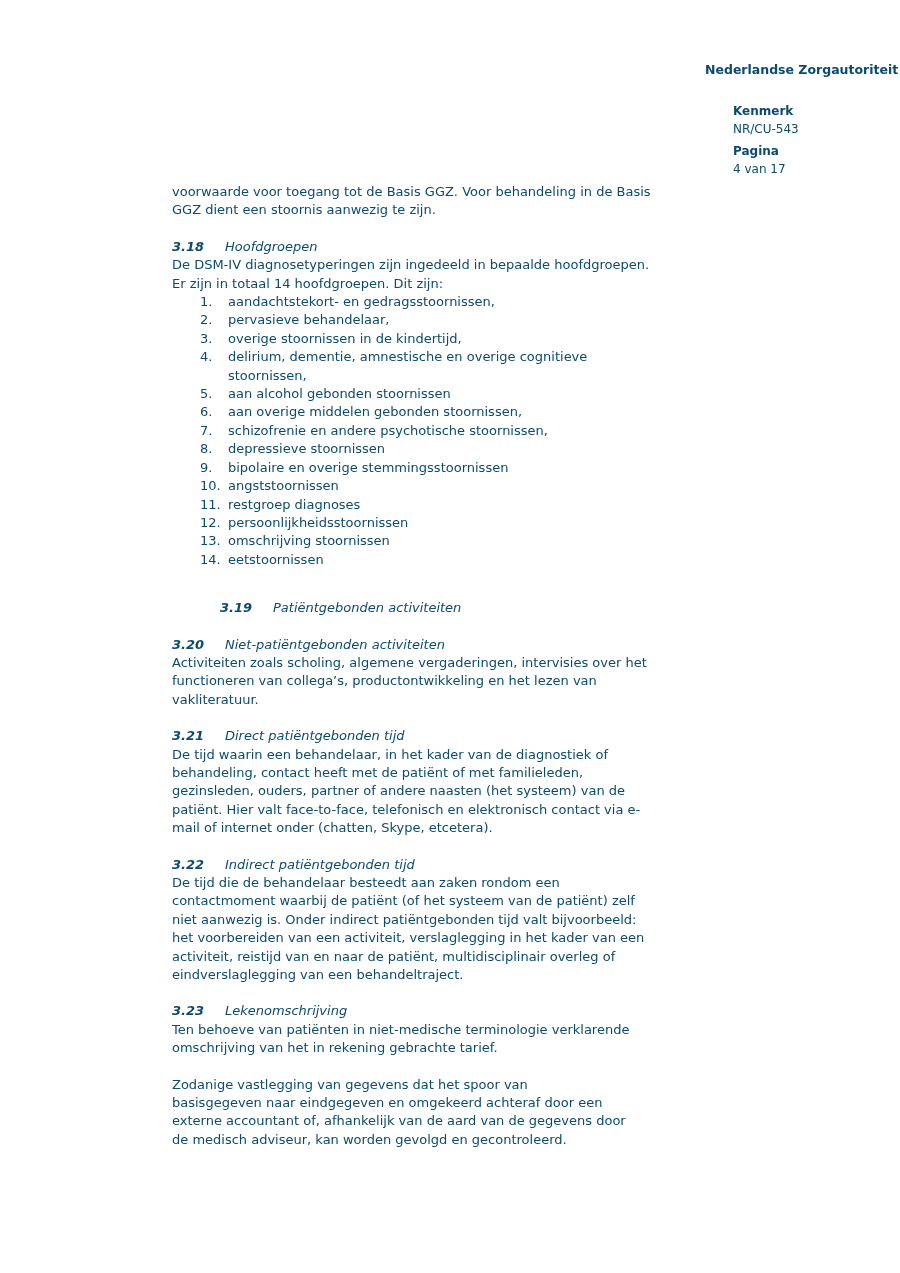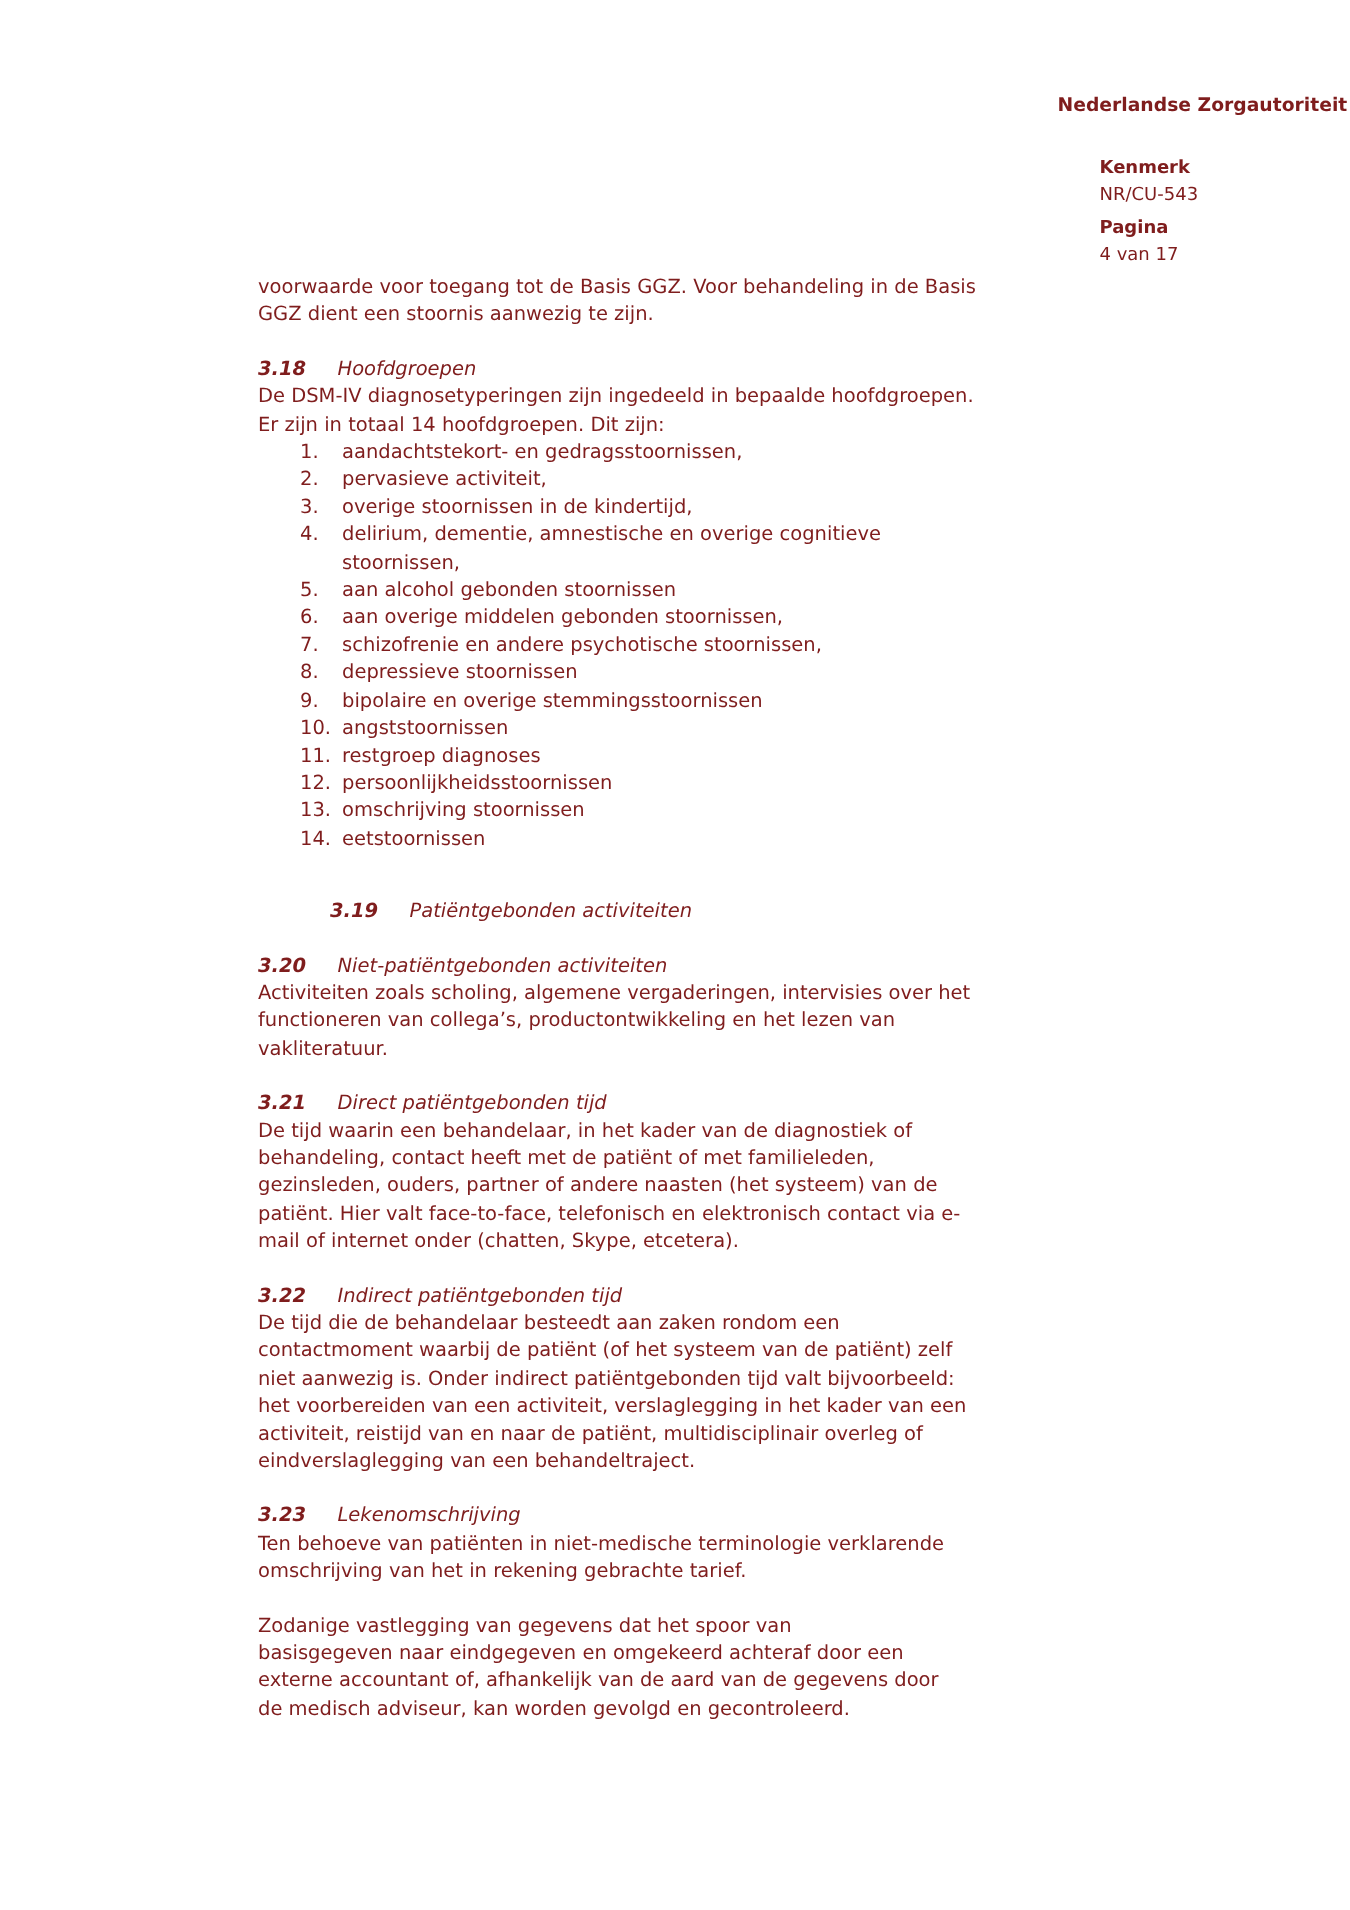--- a/index.html
+++ b/index.html
@@ -3,21 +3,21 @@
 <meta charset="utf-8">
 <style>
   * { margin: 0; padding: 0; box-sizing: border-box; }
   html, body { background: #ffffff; }
   .page {
     position: relative;
     width: 900px;
     height: 1273px;
     background: #ffffff;
     font-family: "DejaVu Sans", "Liberation Sans", sans-serif;
-    color: #7f1d1d;
+    color: #0c4a6e;
     overflow: hidden;
   }
 
   
   .org-name {
     position: absolute;
     left: 705px;
     top: 62px;
     font-size: 12.5px;
     font-weight: bold;
@@ -101,21 +101,21 @@
 GGZ dient een stoornis aanwezig te zijn.</p>
     <div id="sections">
   <section class="section">
     <h3 class="sec-heading">
       <span class="sec-number">3.18</span><span class="sec-title">Hoofdgroepen</span>
     </h3>
     <p class="sec-body">De DSM-IV diagnosetyperingen zijn ingedeeld in bepaalde hoofdgroepen.
 Er zijn in totaal 14 hoofdgroepen. Dit zijn:</p>
     <ol class="sec-list">
             <li>aandachtstekort- en gedragsstoornissen,</li>
-            <li>pervasieve activiteit,</li>
+            <li>pervasieve behandelaar,</li>
             <li>overige stoornissen in de kindertijd,</li>
             <li>delirium, dementie, amnestische en overige cognitieve
 stoornissen,</li>
             <li>aan alcohol gebonden stoornissen</li>
             <li>aan overige middelen gebonden stoornissen,</li>
             <li>schizofrenie en andere psychotische stoornissen,</li>
             <li>depressieve stoornissen</li>
             <li>bipolaire en overige stemmingsstoornissen</li>
             <li>angststoornissen</li>
             <li>restgroep diagnoses</li>

